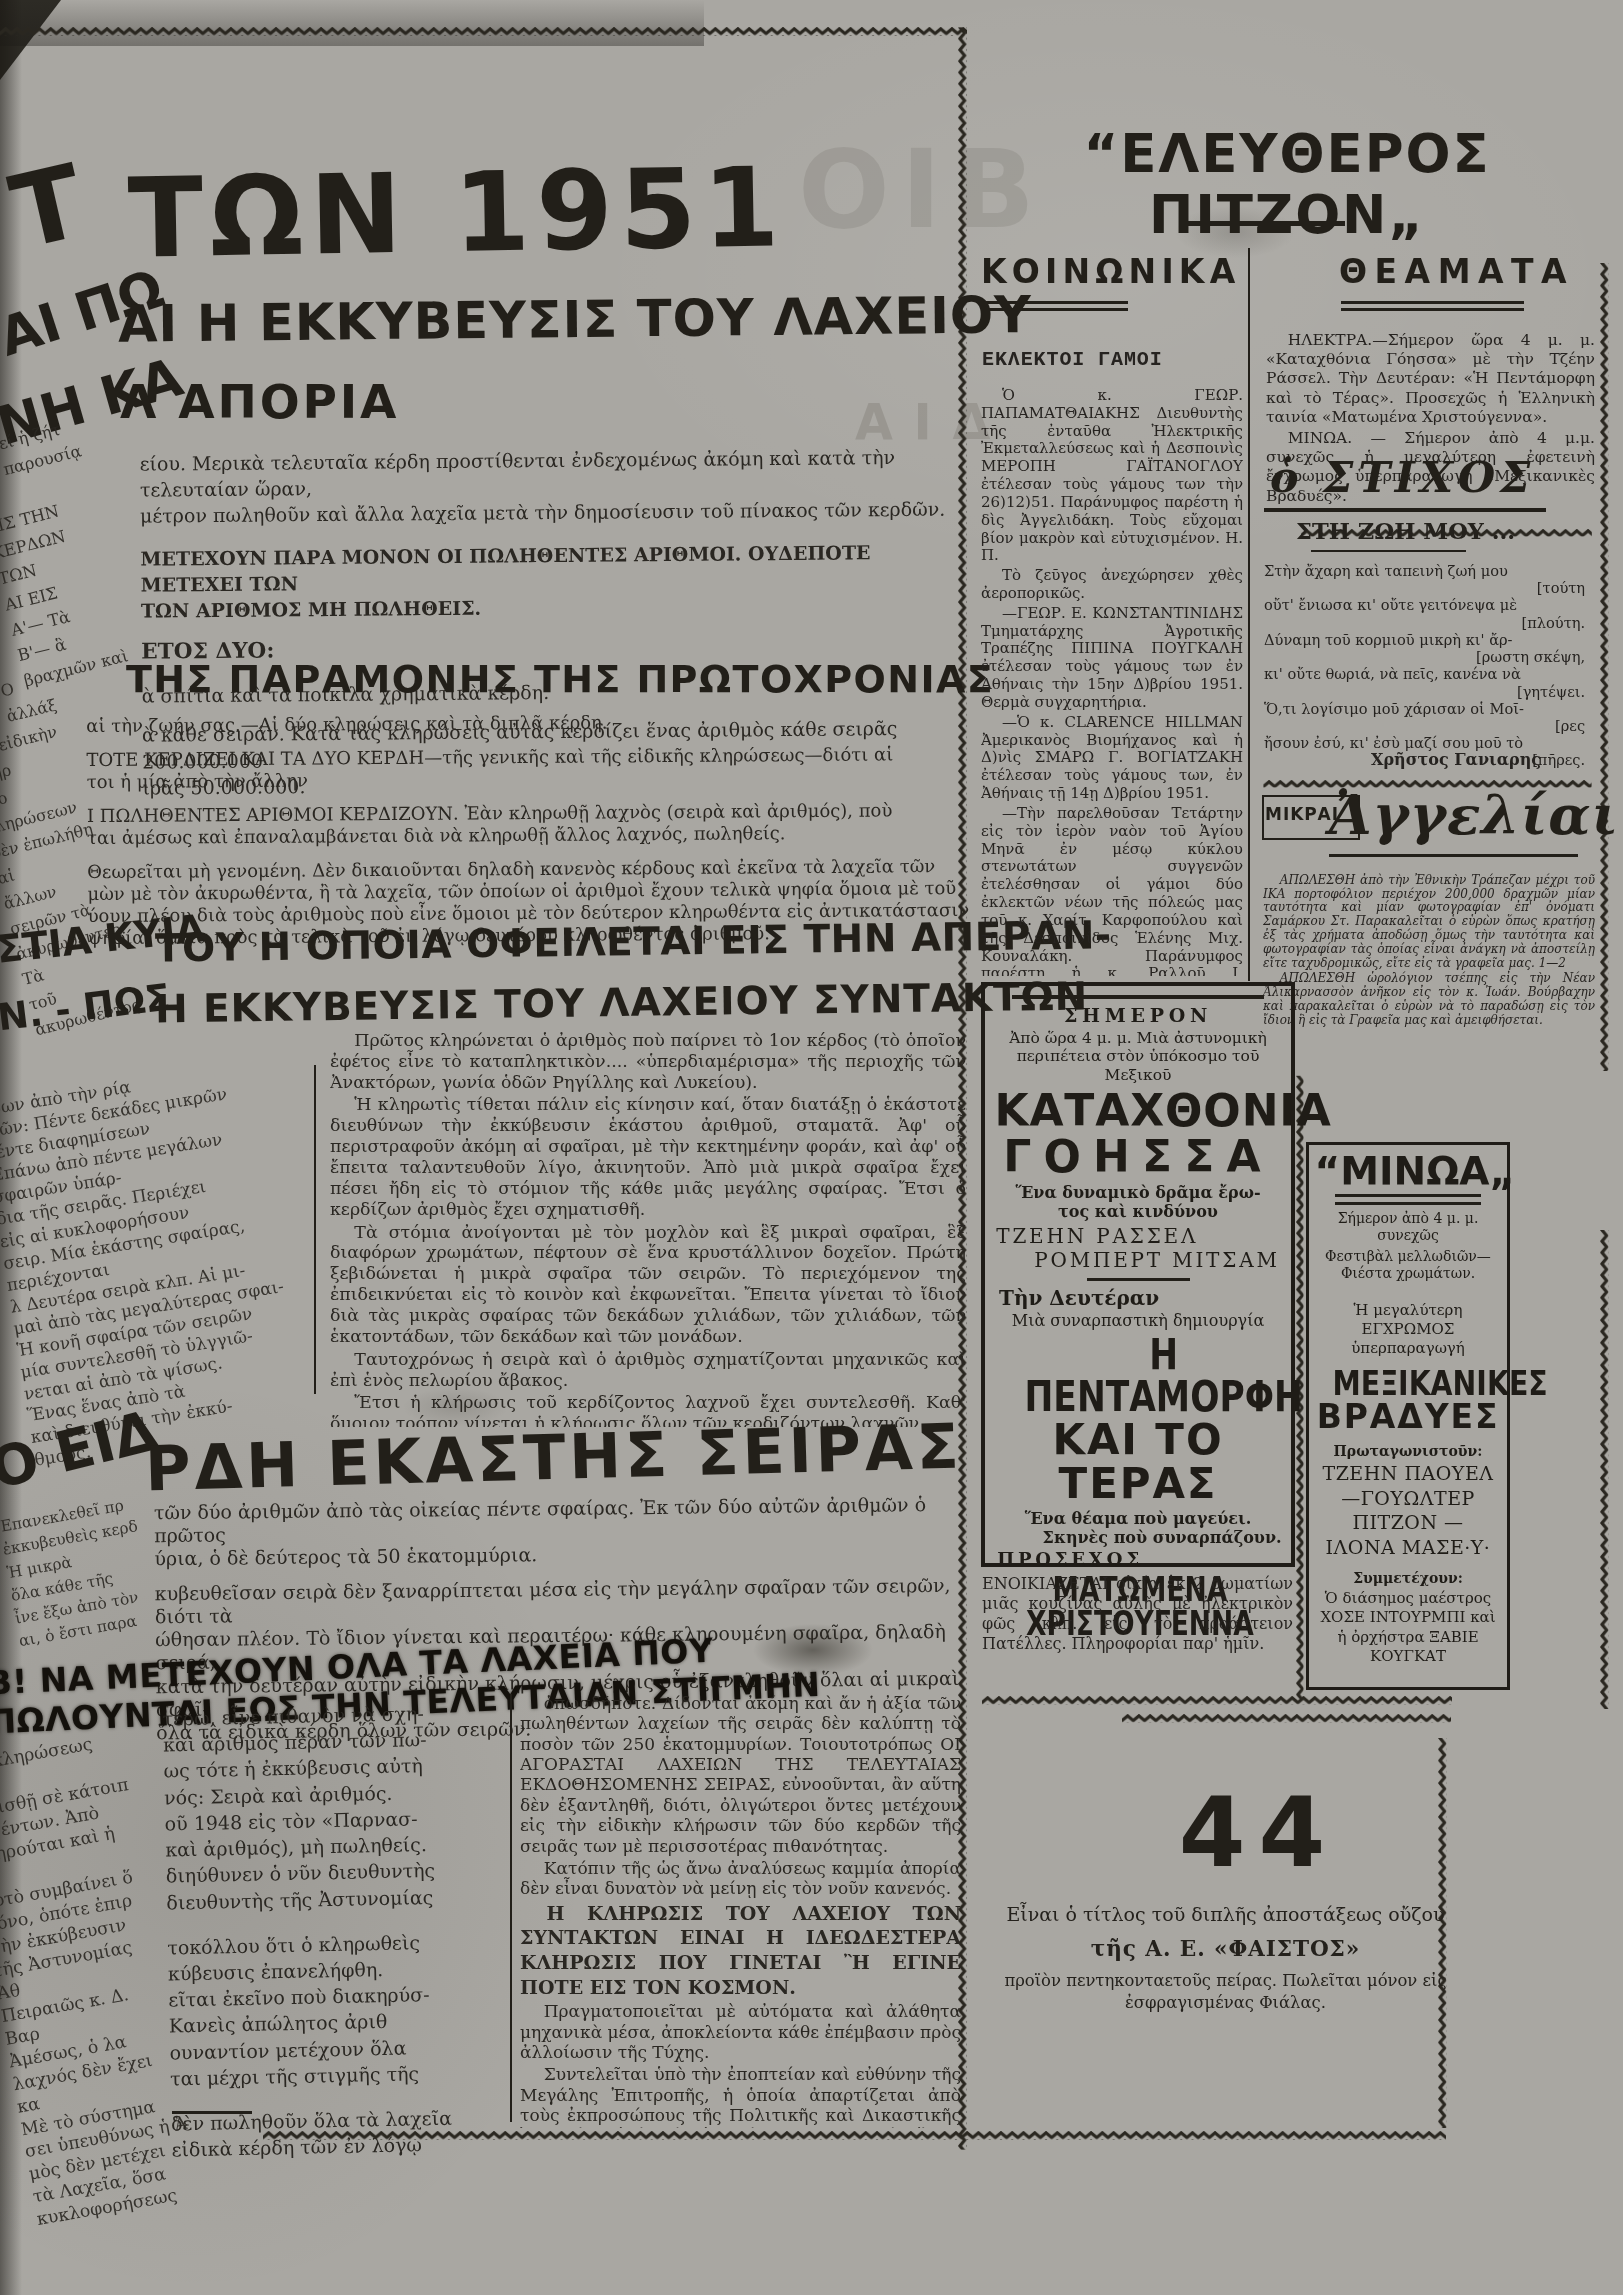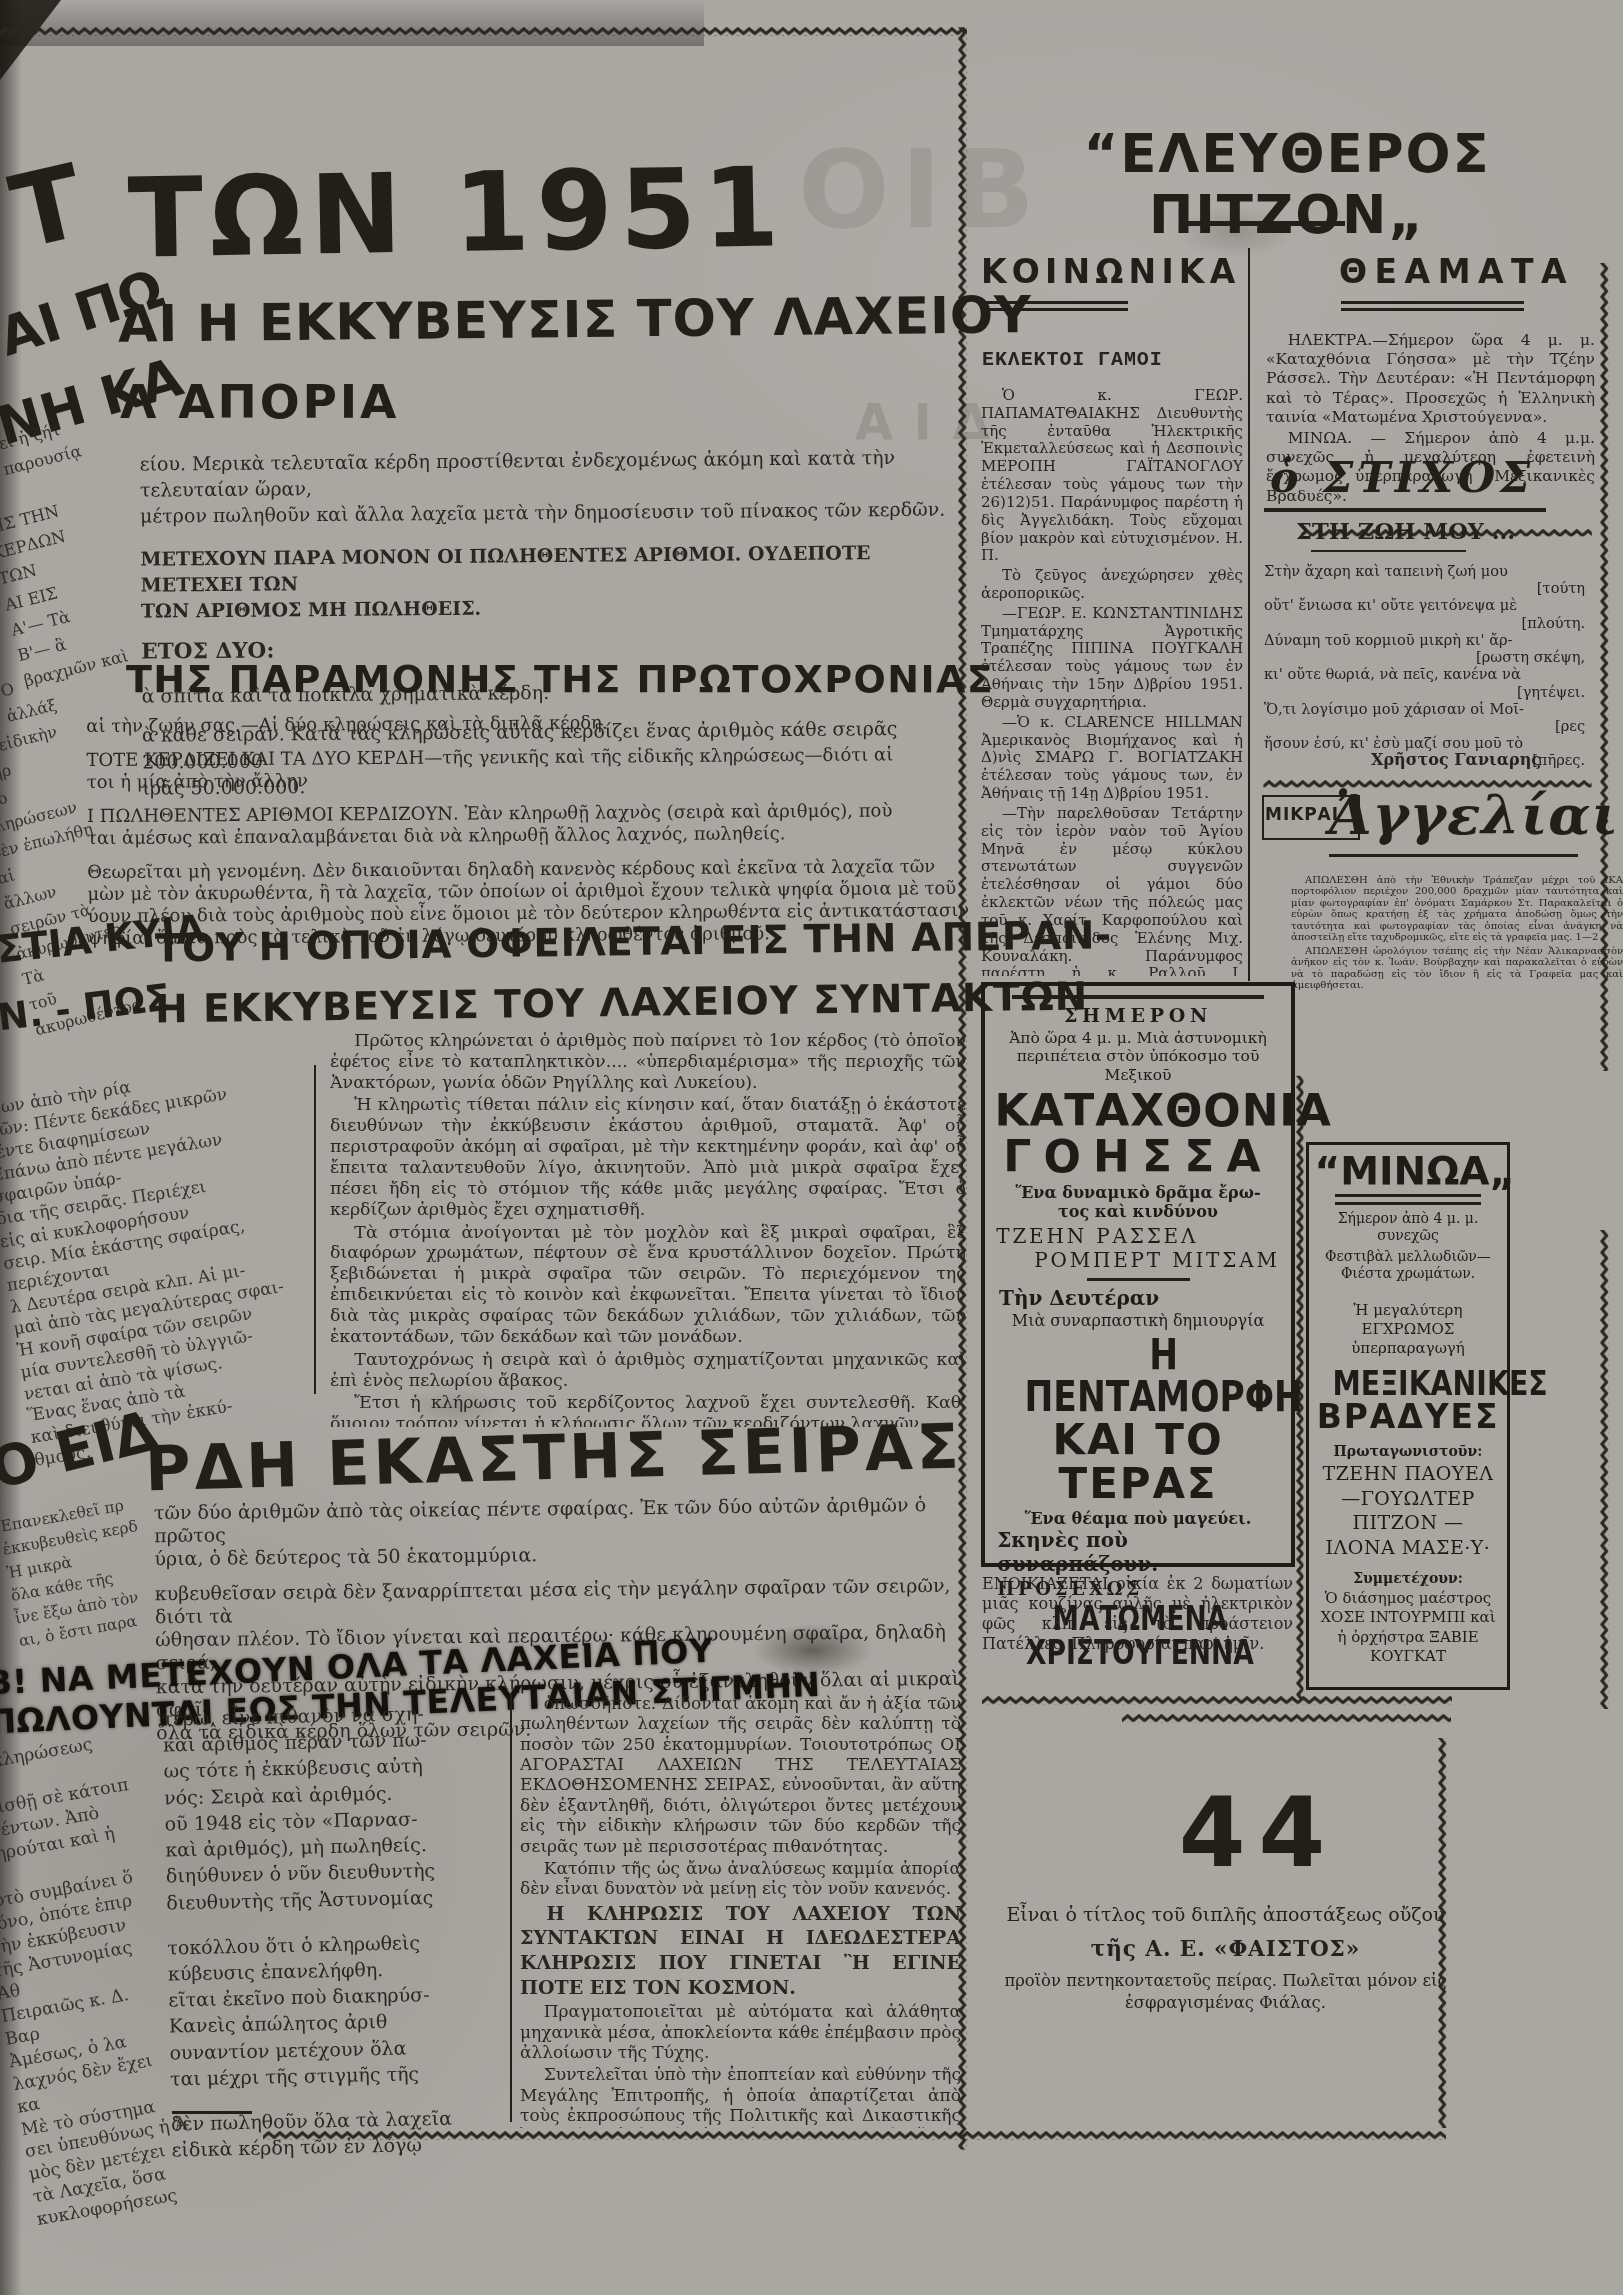--- a/index.html
+++ b/index.html
@@ -297,21 +297,21 @@
       <div>[ρες</div>
       <div>ἤσουν ἐσύ, κι' ἐσὺ μαζί σου μοῦ τὸ</div>
       <div>[πῆρες.</div>
     </div>
   <div class="abs b" style="left:1371px;top:750px;font-size:16px;color:#262320;">Χρῆστος Γανιαρης</div>
 
   <div class="abs" style="left:1262px;top:795px;width:94px;height:41px;border:2.8px solid #221f19;"></div>
   <div class="abs c sans b ink" style="left:1262px;top:804px;width:80px;font-size:17px;letter-spacing:0.9px;">ΜΙΚΡΑΙ</div>
   <div class="abs b ink" style="left:1329px;top:782px;font-size:55px;font-style:italic;letter-spacing:0.9px;">Ἀγγελίαι</div>
   <div class="abs rule" style="left:1329px;top:854px;width:249px;height:3.3px;"></div>
-  <div class="abs j paras" style="left:1291px;top:872px;width:332px;height:266px;overflow:hidden;font-size:10px;line-height:1.15;color:#262320;">
+  <div class="abs j paras" style="left:1263px;top:872px;width:332px;height:266px;overflow:hidden;font-size:12px;line-height:1.15;color:#262320;font-style:italic;">
       <div>ΑΠΩΛΕΣΘΗ ἀπὸ τὴν Ἐθνικὴν Τράπεζαν μέχρι τοῦ ΙΚΑ πορτοφόλιον περιέχον 200,000 δραχμῶν μίαν ταυτότητα καὶ μίαν φωτογραφίαν ἐπ' ὀνόματι Σαμάρκου Στ. Παρακαλεῖται ὁ εὑρὼν ὅπως κρατήσῃ ἐξ τὰς χρήματα ἀποδώσῃ ὅμως τὴν ταυτότητα καὶ φωτογραφίαν τὰς ὁποίας εἶναι ἀνάγκη νὰ ἀποστείλῃ εἴτε ταχυδρομικῶς, εἴτε εἰς τὰ γραφεῖα μας.  1—2</div>
       <div>ΑΠΩΛΕΣΘΗ ὡρολόγιον τσέπης εἰς τὴν Νέαν Ἀλικαρνασσὸν ἀνῆκον εἰς τὸν κ. Ἰωάν. Βούρβαχην καὶ παρακαλεῖται ὁ εὑρὼν νὰ τὸ παραδώσῃ εἰς τὸν ἴδιον ἢ εἰς τὰ Γραφεῖα μας καὶ ἀμειφθήσεται.</div>
     </div>
 
   <div class="abs" style="left:981px;top:982px;width:314px;height:585px;border:4.7px solid #1f1c17;box-sizing:border-box;padding:6.6px 9.4px;text-align:center;color:#1f1c17;">
     <div class="rule" style="width:88%;height:3.8px;margin:2.8px auto 4.7px;"></div>
     <div class="b" style="font-size:19px;letter-spacing:4.7px;">ΣΗΜΕΡΟΝ</div>
     <div style="font-size:15.5px;line-height:1.2;margin-top:2.8px;">Ἀπὸ ὥρα 4 μ. μ. Μιὰ ἀστυνομικὴ περιπέτεια στὸν ὑπόκοσμο τοῦ Μεξικοῦ</div>
     <div class="sans b" style="font-size:44px;line-height:1.05;margin-top:3.8px;letter-spacing:0.9px;">ΚΑΤΑΧΘΟΝΙΑ</div>
     <div class="sans b" style="font-size:44px;line-height:1.05;letter-spacing:12.2px;">ΓΟΗΣΣΑ</div>
@@ -320,21 +320,21 @@
     <div style="font-size:20px;letter-spacing:2.8px;text-align:left;padding-left:1.9px;margin-top:2.8px;">ΤΖΕΗΝ ΡΑΣΣΕΛ</div>
     <div style="font-size:20px;letter-spacing:2.8px;text-align:right;padding-right:1.9px;">ΡΟΜΠΕΡΤ ΜΙΤΣΑΜ</div>
     <div class="rule" style="width:103px;height:2.8px;margin:5.6px auto;"></div>
     <div class="b" style="font-size:20px;text-align:left;padding-left:4.7px;">Τὴν Δευτέραν</div>
     <div style="font-size:16px;margin-top:0.9px;">Μιὰ συναρπαστικὴ δημιουργία</div>
     <div style="line-height:1;margin-top:3.8px;">
       <span class="cond sans b" style="font-size:42px;transform:scaleX(.82);">Η ΠΕΝΤΑΜΟΡΦΗ</span>
     </div>
     <div class="sans b" style="font-size:42px;line-height:1.05;letter-spacing:1.9px;">ΚΑΙ ΤΟ ΤΕΡΑΣ</div>
     <div class="b" style="font-size:16px;margin-top:2.8px;">Ἕνα θέαμα ποὺ μαγεύει.</div>
-    <div class="b" style="font-size:20px;text-align:left;padding-left:2.8px;">Σκηνὲς ποὺ συναρπάζουν.</div>
+    <div class="b" style="font-size:16px;text-align:right;padding-left:2.8px;">Σκηνὲς ποὺ συναρπάζουν.</div>
     <div class="b" style="font-size:18px;letter-spacing:3.8px;text-align:left;padding-left:2.8px;margin-top:1.9px;">ΠΡΟΣΕΧΩΣ</div>
     <div style="line-height:1;margin-top:1.9px;">
       <span class="cond sans b" style="font-size:34px;transform:scaleX(.78);">ΜΑΤΩΜΕΝΑ ΧΡΙΣΤΟΥΓΕΝΝΑ</span>
     </div>
   </div>
 
   <div class="abs j" style="left:982px;top:1574px;width:311px;font-size:16px;line-height:1.25;color:#262320;">ΕΝΟΙΚΙΑΖΕΤΑΙ οἰκία ἐκ 2 δωματίων μιᾶς κουζίνας αὐλῆς μὲ ἠλεκτρικὸν φῶς κλπ. εἰς τὸ προάστειον Πατέλλες. Πληροφορίαι παρ' ἡμῖν.</div>
 
   <div class="abs" style="left:1306px;top:1142px;width:204px;height:548px;border:3.8px solid #1f1c17;box-sizing:border-box;padding:6.6px 5.6px;text-align:center;color:#1f1c17;">
     <div class="sans b" style="font-size:39px;line-height:1;">“ΜΙΝΩΑ„</div>

